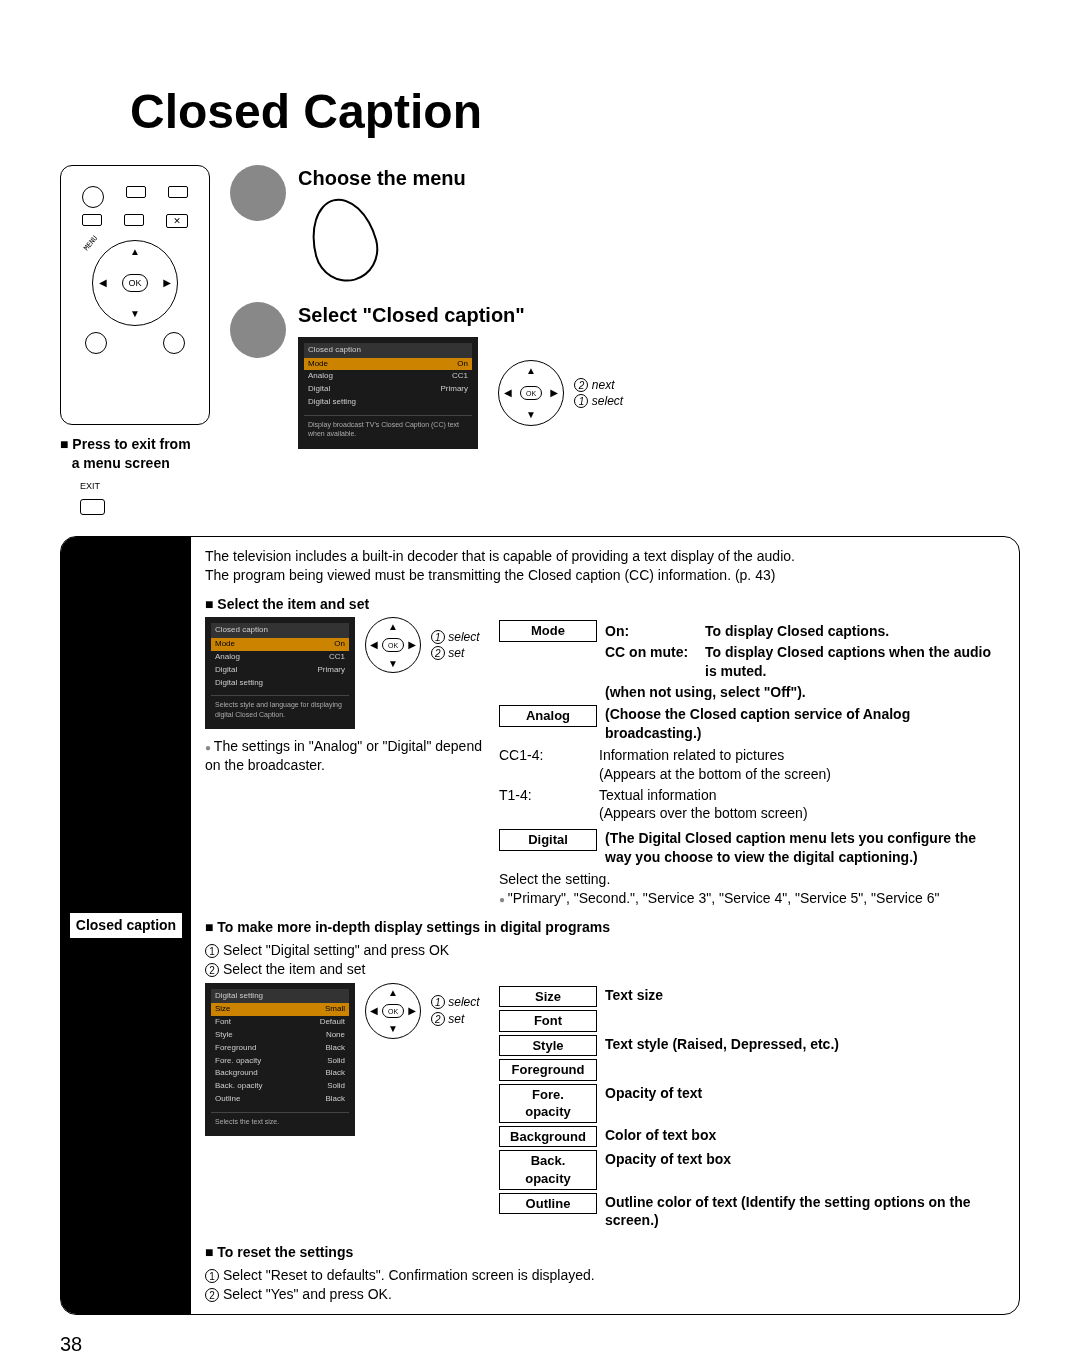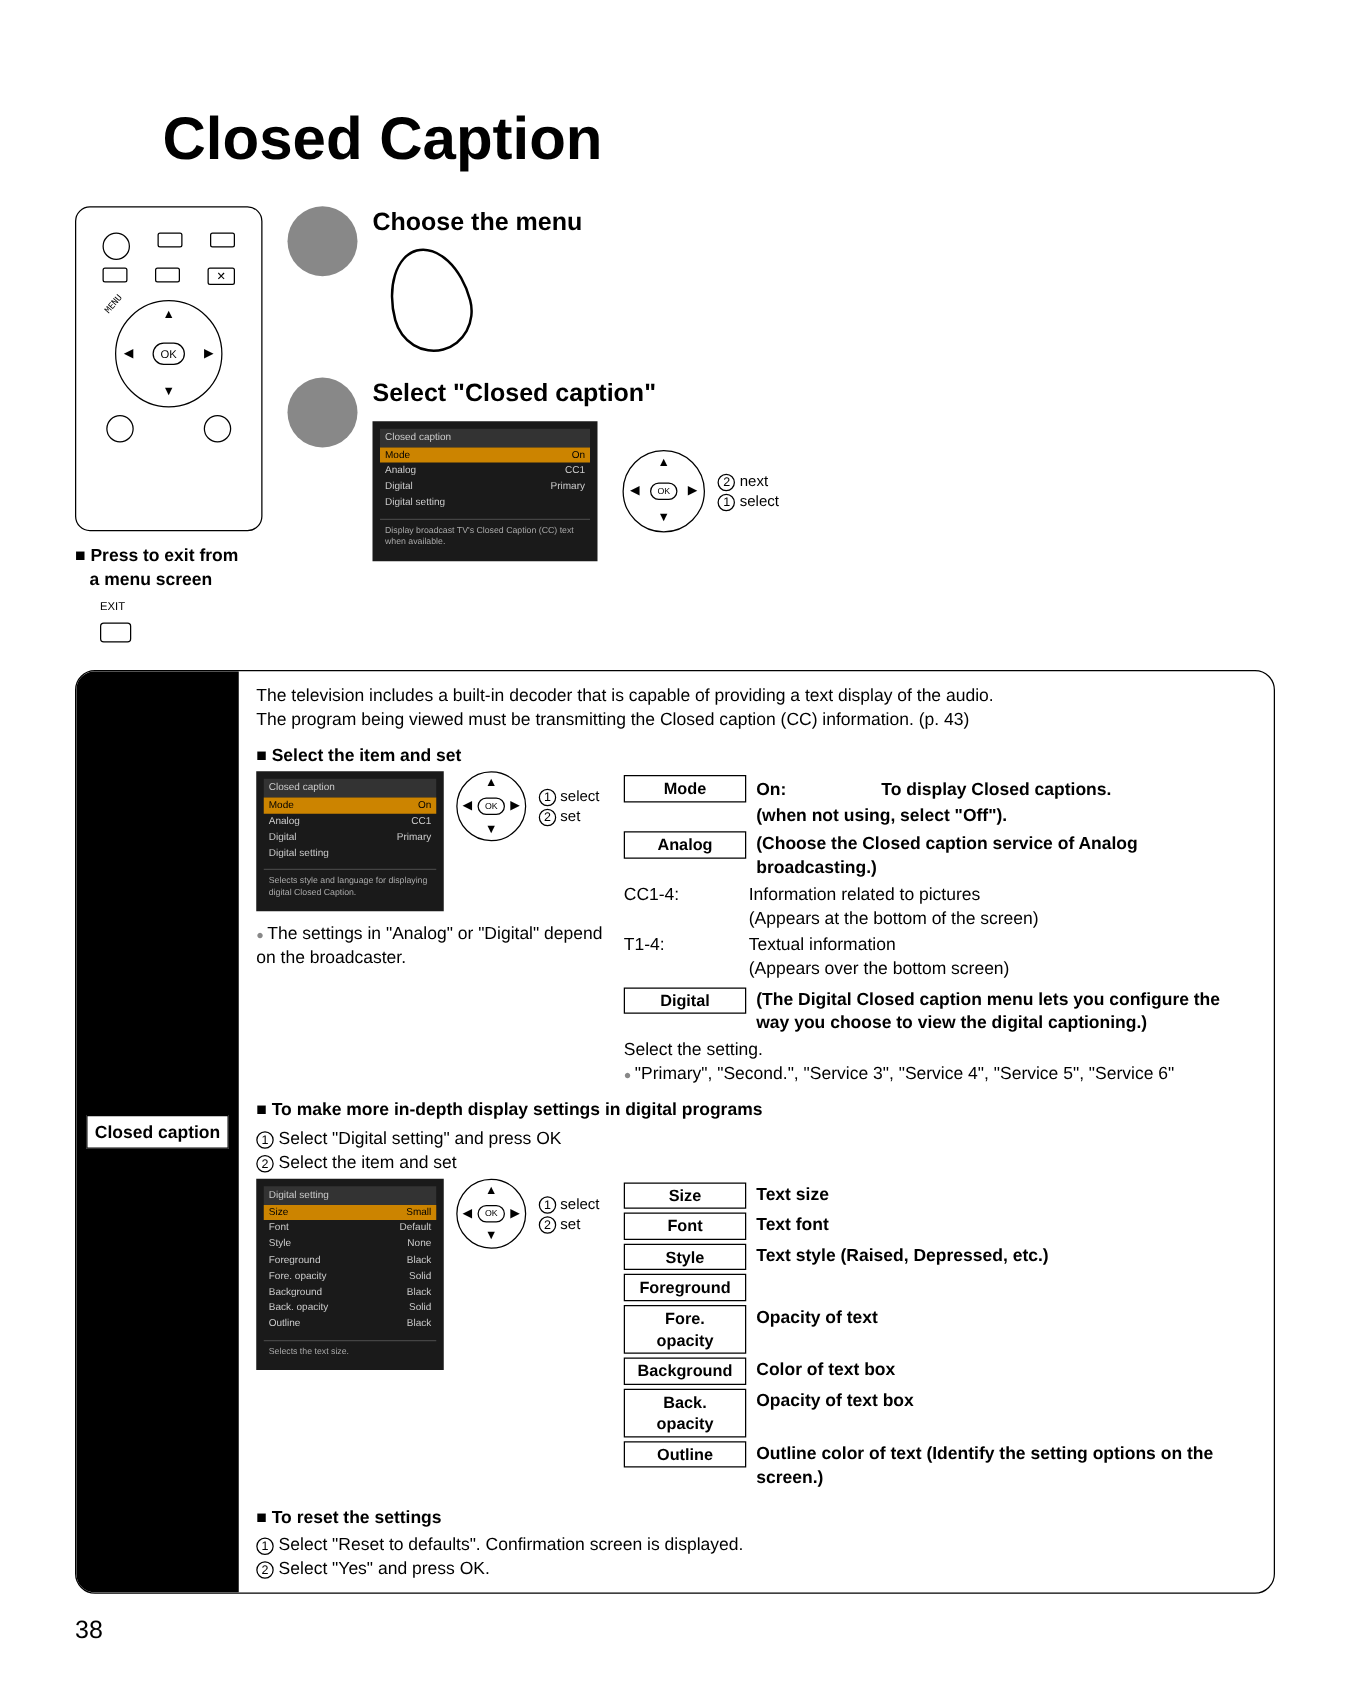--- a/index.html
+++ b/index.html
@@ -23,21 +23,21 @@
   .exit-note { margin-top:10px; font-size:14px; font-weight:bold; }
   .exit-btn { display:inline-block; border:1.5px solid #000; border-radius:3px; padding:1px 10px; font-size:9px; margin-top:4px; }
   .menu-ot { font-size:8px; font-family:monospace; }
   .osd { background:#1a1a1a; color:#ccc; width:180px; font-size:8px; padding:6px; }
   .osd-row { display:flex; justify-content:space-between; padding:1px 4px; }
   .osd-head { background:#333; padding:2px 4px; }
   .osd-hl { background:#cc8400; color:#000; padding:1px 4px; }
   .osd-desc { color:#aaa; font-size:7px; padding:4px; border-top:1px solid #444; margin-top:6px; }
   .nav-dpad { width:66px; height:66px; border:1px solid #000; border-radius:50%; position:relative; display:inline-block; vertical-align:middle; }
   .nav-dpad .okc { position:absolute; top:50%; left:50%; transform:translate(-50%,-50%); width:22px; height:14px; border:1px solid #000; border-radius:8px; font-size:7px; text-align:center; line-height:13px; }
-  .nav-lbl { display:inline-block; font-size:12px; vertical-align:middle; margin-left:6px; }
+  .nav-lbl { display:inline-block; font-size:12px; vertical-align:middle; margin-left:6px;font-style:italic; }
   .circled { display:inline-block; width:14px; height:14px; border:1px solid #000; border-radius:50%; text-align:center; font-size:10px; line-height:13px; }
   .main-table { border:1.5px solid #000; border-radius:16px; overflow:hidden; margin-top:20px; display:flex; }
   .left-label { background:#000; color:#fff; width:130px; flex:0 0 130px; display:flex; align-items:center; justify-content:center; }
   .left-label-inner { background:#fff; color:#000; font-weight:bold; border:1px solid #000; padding:3px 6px; font-size:14px; }
   .right-cell { flex:1; padding:10px 14px; font-size:14px; }
   .sub-h { font-weight:bold; font-size:14px; margin:10px 0 4px; }
   .sub-h::before { content:"■ "; }
   .opt-box { display:inline-block; border:1.5px solid #000; padding:1px 8px; font-weight:bold; font-size:13px; min-width:74px; text-align:center; }
   .opt-row { display:flex; margin:3px 0; align-items:flex-start; }
   .opt-row .opt-box { flex:0 0 98px; margin-right:8px; }
@@ -204,20 +204,24 @@
       </div>
 
       <div class="rcol">
         <div class="opt-row">
           <div class="opt-box">Mode</div>
           <div class="opt-desc">
             <div class="defrow">
                 <span class="k">On:</span>
                 <span>To display Closed captions.</span>
               </div>
+            <div class="defrow">
+                <span class="k">CC on mute:</span>
+                <span>To display Closed captions when the audio is muted.</span>
+              </div>
             <div>(when not using, select "Off").</div>
           </div>
         </div>
 
         <div class="opt-row">
           <div class="opt-box">Analog</div>
           <div class="opt-desc">(Choose the Closed caption service of Analog broadcasting.)</div>
         </div>
         <div class="defrow" style="margin-left:0">
             <span class="k">CC1-4:</span>
@@ -297,21 +301,20 @@
           </div>
         </div>
       </div>
       <div class="rcol" id="opts-col">
           <div class="opt-row">
             <div class="opt-box">Size</div>
             <div class="opt-desc">Text size</div>
           </div>
           <div class="opt-row">
             <div class="opt-box">Font</div>
-            <div class="opt-desc">Text font</div>
           </div>
           <div class="opt-row">
             <div class="opt-box">Style</div>
             <div class="opt-desc">Text style (Raised, Depressed, etc.)</div>
           </div>
           <div class="opt-row">
             <div class="opt-box">Foreground</div>
           </div>
           <div class="opt-row">
             <div class="opt-box">Fore. opacity</div>

